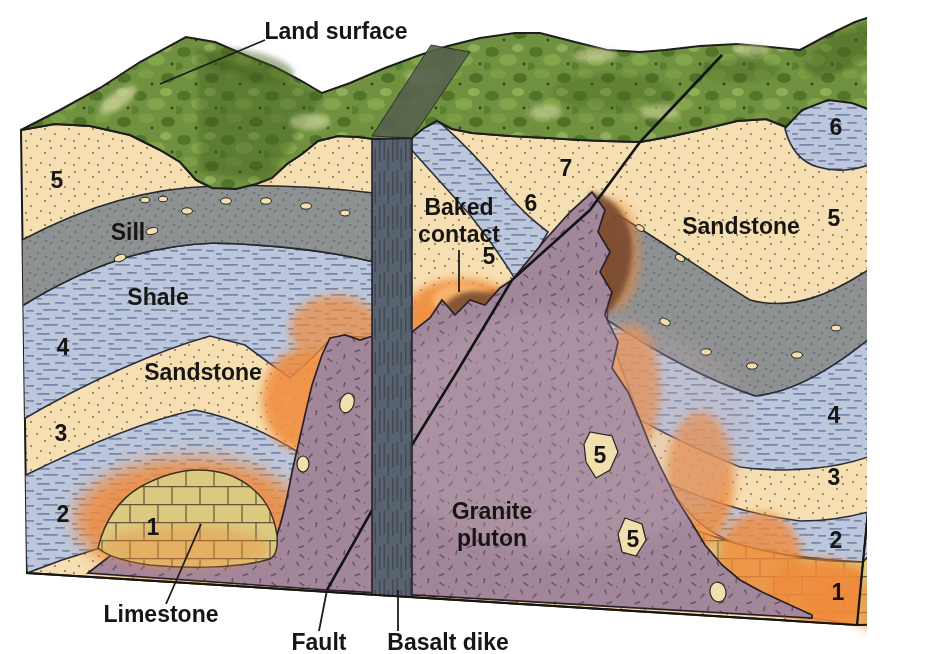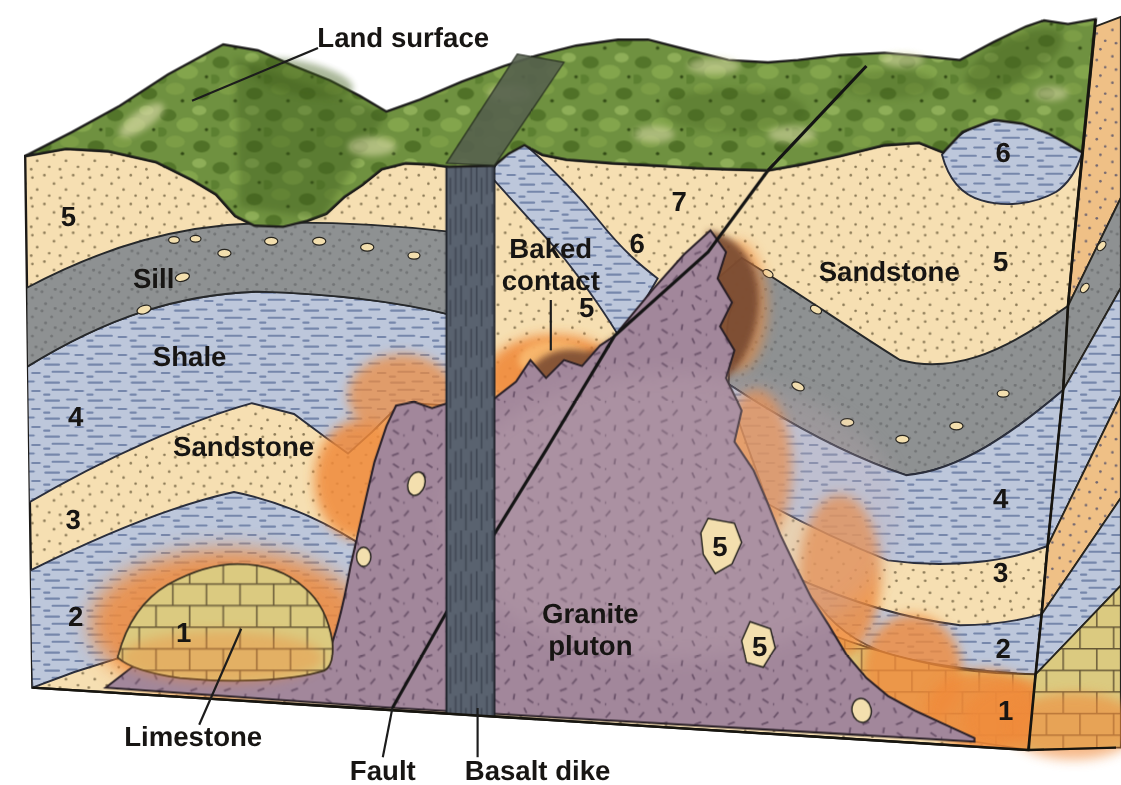--- a/index.html
+++ b/index.html
@@ -1,16 +1,16 @@
 <!DOCTYPE html>
 <html><head>
 <meta charset="utf-8">
 <style>
   html,body{margin:0;padding:0;background:#fff;}
-  .stage{width:934px;height:654px;position:relative;background:#fff;overflow:hidden;}
+  .stage{width:867px;height:654px;position:relative;background:#fff;overflow:hidden;}
   svg{display:block;font-family:"Liberation Sans", sans-serif;}
   .lbl{font-family:"Liberation Sans", sans-serif;font-weight:bold;fill:#171513;}
   .lbl-lg{font-size:23px;}
   .lbl-num{font-size:23px;}
 </style>
 </head>
 <body>
 
 <div class="stage">
 <svg width="934" height="654" viewBox="0 0 934 654">

